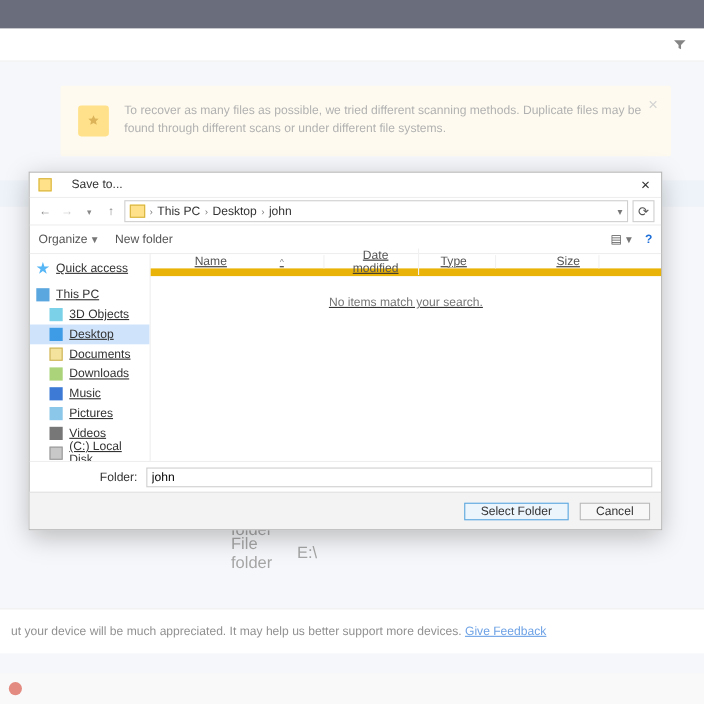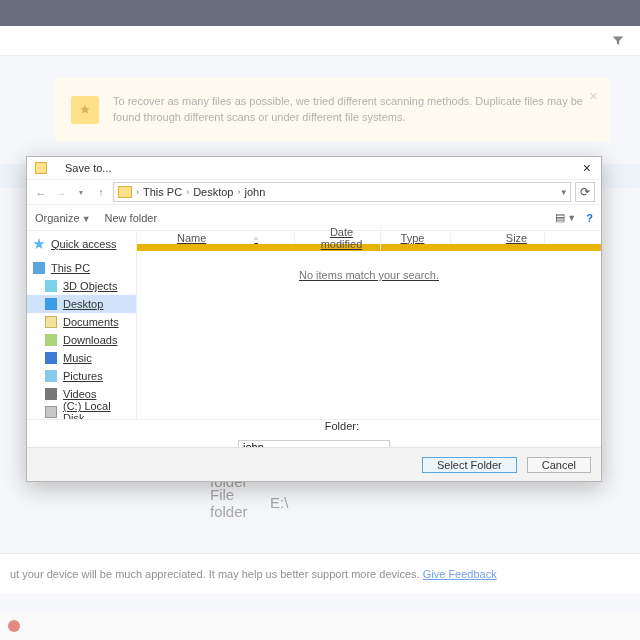--- a/index.html
+++ b/index.html
@@ -128,21 +128,20 @@
   .cols .cname { width:148px; }
   .cols .cdate { width:86px;padding-left:14px; }
   .cols .ctype { width:70px; }
   .cols .csize { width:50px;margin-left:44px; }
   .cols .sort { font-size:8px; color:#888; margin-left:48px; }
   .empty { text-align:center; color:#777; font-size:11px; padding-top:18px; }
 
   .folderrow {
     height:28px; display:flex; align-items:center; padding:0 8px; gap:8px;
     border-top:1px solid #eee;
-    flex-direction:column;
   }
   .folderrow .lbl { width:90px; text-align:right; color:#333; }
   .folderrow input {
     flex:1; height:18px; border:1px solid #cfcfcf; font-size:11px; padding:0 4px;
   }
 
   .btnrow {
     height:34px; display:flex; align-items:center; justify-content:flex-end;
     gap:10px; padding:0 10px; background:#f3f3f3; border-top:1px solid #e2e2e2;
   }

